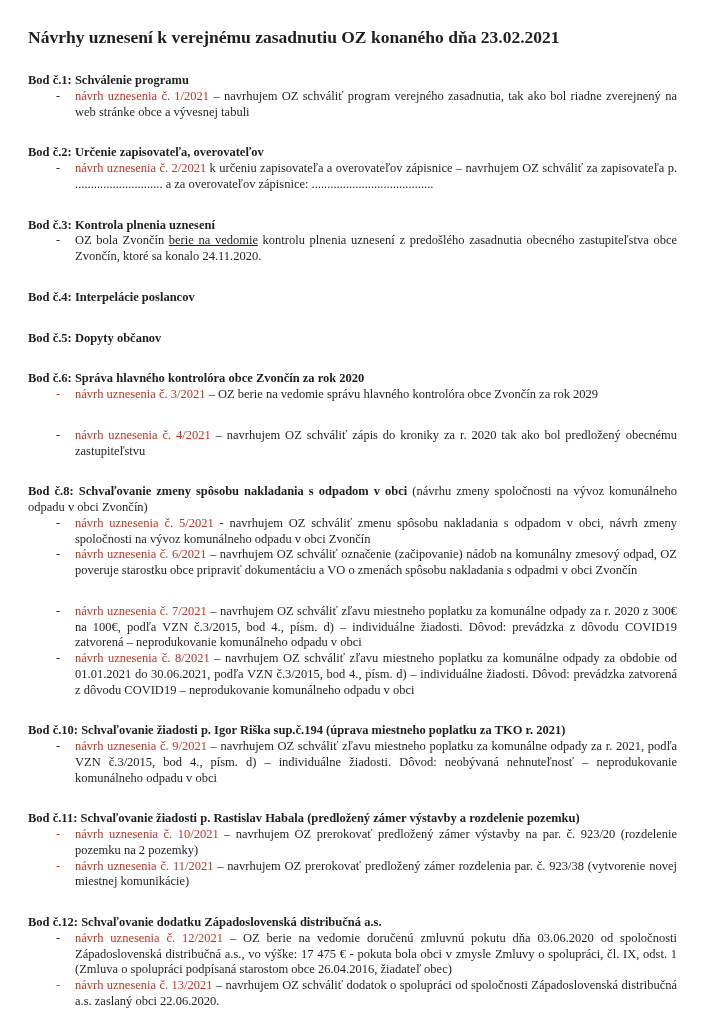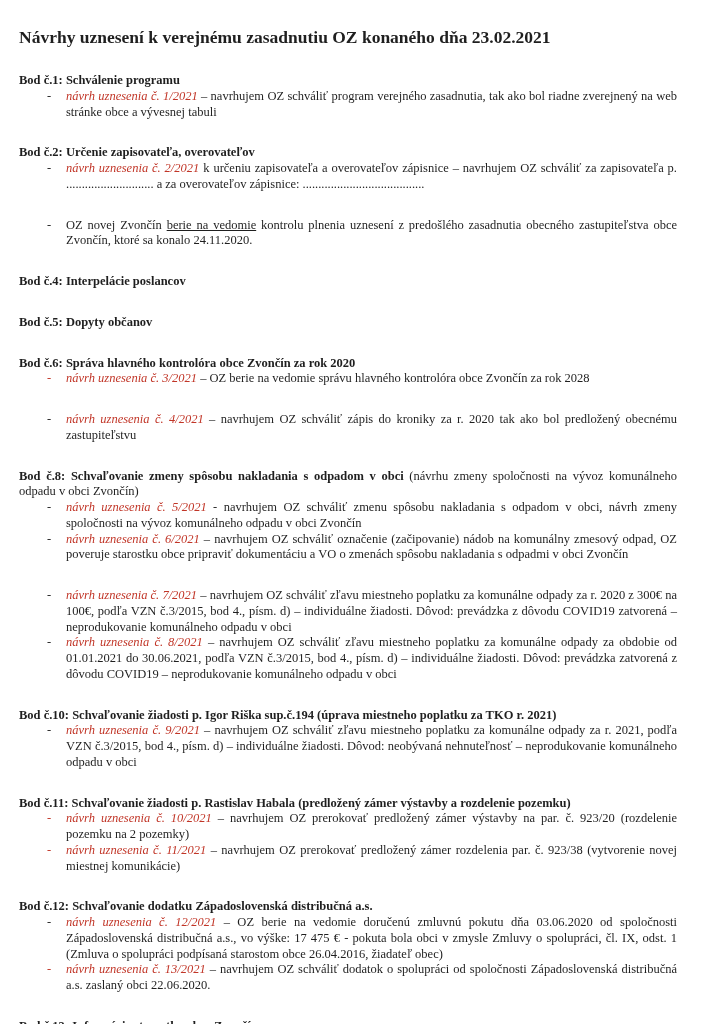--- a/index.html
+++ b/index.html
@@ -1,62 +1,63 @@
 <!DOCTYPE html>
 <html><head>
 <meta charset="utf-8">
 <style>
   html,body { margin:0; padding:0; background:#ffffff; }
   .page {
     width:725px; height:1024px; background:#ffffff; box-sizing:border-box;
-    padding:26px 48px 18px 19px; overflow:hidden;
+    padding:26px 48px 18px 28px; overflow:hidden;
     font-family:"Liberation Serif","DejaVu Serif",serif;
     font-size:12.5px; line-height:1.26; color:var(--ink,#1f1f1f);
   }
   .title {
     font-size:17.5px; font-weight:bold; margin:0 0 20px 0;
     font-family:"Liberation Serif","DejaVu Serif",serif;
   }
   .section { margin-top:25px; }
   .section.tight { margin-top:7px; }
   .heading { margin:0; text-align:justify; }
   .hb { font-weight:bold; }
   .hn { font-weight:normal; }
   .item { position:relative; padding-left:47px; text-align:justify; }
   .dash { position:absolute; left:28px; top:0; }
-  .red { color:var(--red,#c0392b);font-style:italic; }
+  .red { color:var(--red,#c0392b); }
   .plain { color:inherit; }
   .underline { text-decoration:underline; }
 </style>
 </head>
 <body>
 
 <div class="page" style="--red: #c13527; --ink: #1f1f1f;">
   <h1 class="title">Návrhy uznesení k verejnému zasadnutiu OZ konaného dňa 23.02.2021</h1>
   <div>
       <div class="section">
         <p class="heading"><span class="hb">Bod č.1: Schválenie programu</span></p>
         <div class="item"><span class="dash">-</span><span class="red">návrh uznesenia č. 1/2021</span><span class="plain"> – navrhujem OZ schváliť program verejného zasadnutia, tak ako bol riadne zverejnený na web stránke obce a vývesnej tabuli</span></div>
       </div>
       <div class="section">
         <p class="heading"><span class="hb">Bod č.2: Určenie zapisovateľa, overovateľov</span></p>
         <div class="item"><span class="dash">-</span><span class="red">návrh uznesenia č. 2/2021</span><span class="plain"> k určeniu zapisovateľa a overovateľov zápisnice – navrhujem OZ schváliť za zapisovateľa p. ............................ a za overovateľov zápisnice: .......................................</span></div>
       </div>
       <div class="section">
-        <div class="item"><span class="dash">-</span><span class="plain">OZ novej Zvončín </span><span class="underline">berie na vedomie</span><span class="plain"> kontrolu plnenia uznesení z predošlého zasadnutia obecného zastupiteľstva obce Zvončín, ktoré sa konalo 24.11.2020.</span></div>
+        <p class="heading"><span class="hb">Bod č.3: Kontrola plnenia uznesení</span></p>
+        <div class="item"><span class="dash">-</span><span class="plain">OZ bola Zvončín </span><span class="underline">berie na vedomie</span><span class="plain"> kontrolu plnenia uznesení z predošlého zasadnutia obecného zastupiteľstva obce Zvončín, ktoré sa konalo 24.11.2020.</span></div>
       </div>
       <div class="section">
         <p class="heading"><span class="hb">Bod č.4: Interpelácie poslancov</span></p>
       </div>
       <div class="section">
         <p class="heading"><span class="hb">Bod č.5: Dopyty občanov</span></p>
       </div>
       <div class="section">
         <p class="heading"><span class="hb">Bod č.6: Správa hlavného kontrolóra obce Zvončín za rok 2020</span></p>
-        <div class="item"><span class="dash red">-</span><span class="red">návrh uznesenia č. 3/2021</span><span class="plain"> – OZ berie na vedomie správu hlavného kontrolóra obce Zvončín za rok 2028</span></div>
+        <div class="item"><span class="dash red">-</span><span class="red">návrh uznesenia č. 3/2021</span><span class="plain"> – OZ berie na vedomie správu hlavného kontrolóra obce Zvončín za rok 2029</span></div>
       </div>
       <div class="section">
         <div class="item"><span class="dash">-</span><span class="red">návrh uznesenia č. 4/2021</span><span class="plain"> – navrhujem OZ schváliť zápis do kroniky za r. 2020 tak ako bol predložený obecnému zastupiteľstvu</span></div>
       </div>
       <div class="section">
         <p class="heading"><span class="hb">Bod č.8: Schvaľovanie zmeny spôsobu nakladania s odpadom v obci</span><span class="hn"> (návrhu zmeny spoločnosti na vývoz komunálneho odpadu v obci Zvončín)</span></p>
         <div class="item"><span class="dash">-</span><span class="red">návrh uznesenia č. 5/2021</span><span class="plain"> - navrhujem OZ schváliť zmenu spôsobu nakladania s odpadom v obci, návrh zmeny spoločnosti na vývoz komunálneho odpadu v obci Zvončín</span></div>
         <div class="item"><span class="dash">-</span><span class="red">návrh uznesenia č. 6/2021</span><span class="plain"> – navrhujem OZ schváliť označenie (začipovanie) nádob na komunálny zmesový odpad, OZ poveruje starostku obce pripraviť dokumentáciu a VO o zmenách spôsobu nakladania s odpadmi v obci Zvončín</span></div>
       </div>
       <div class="section">

